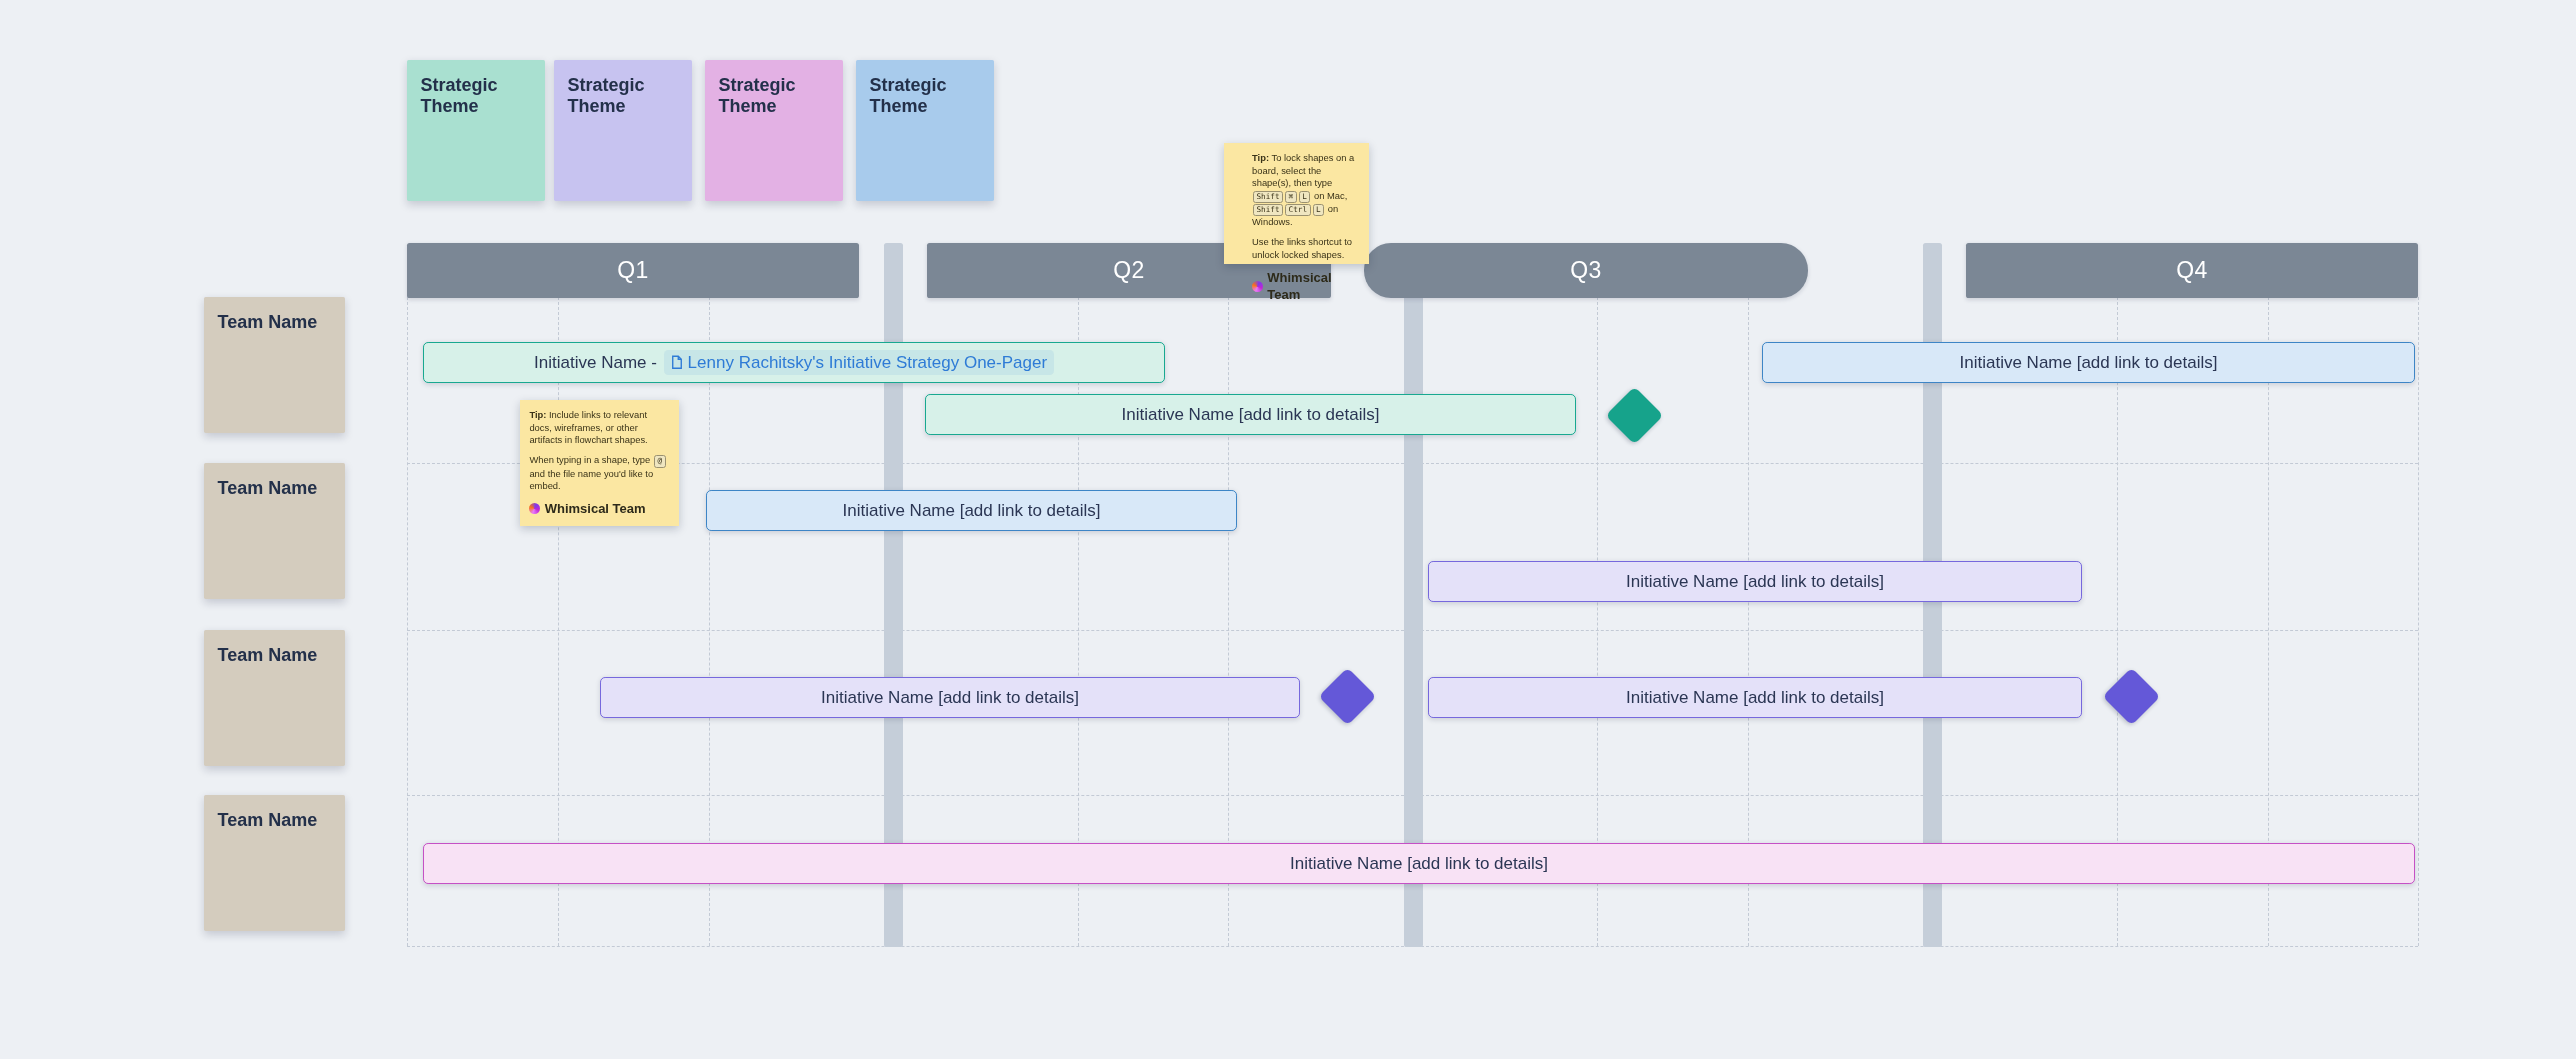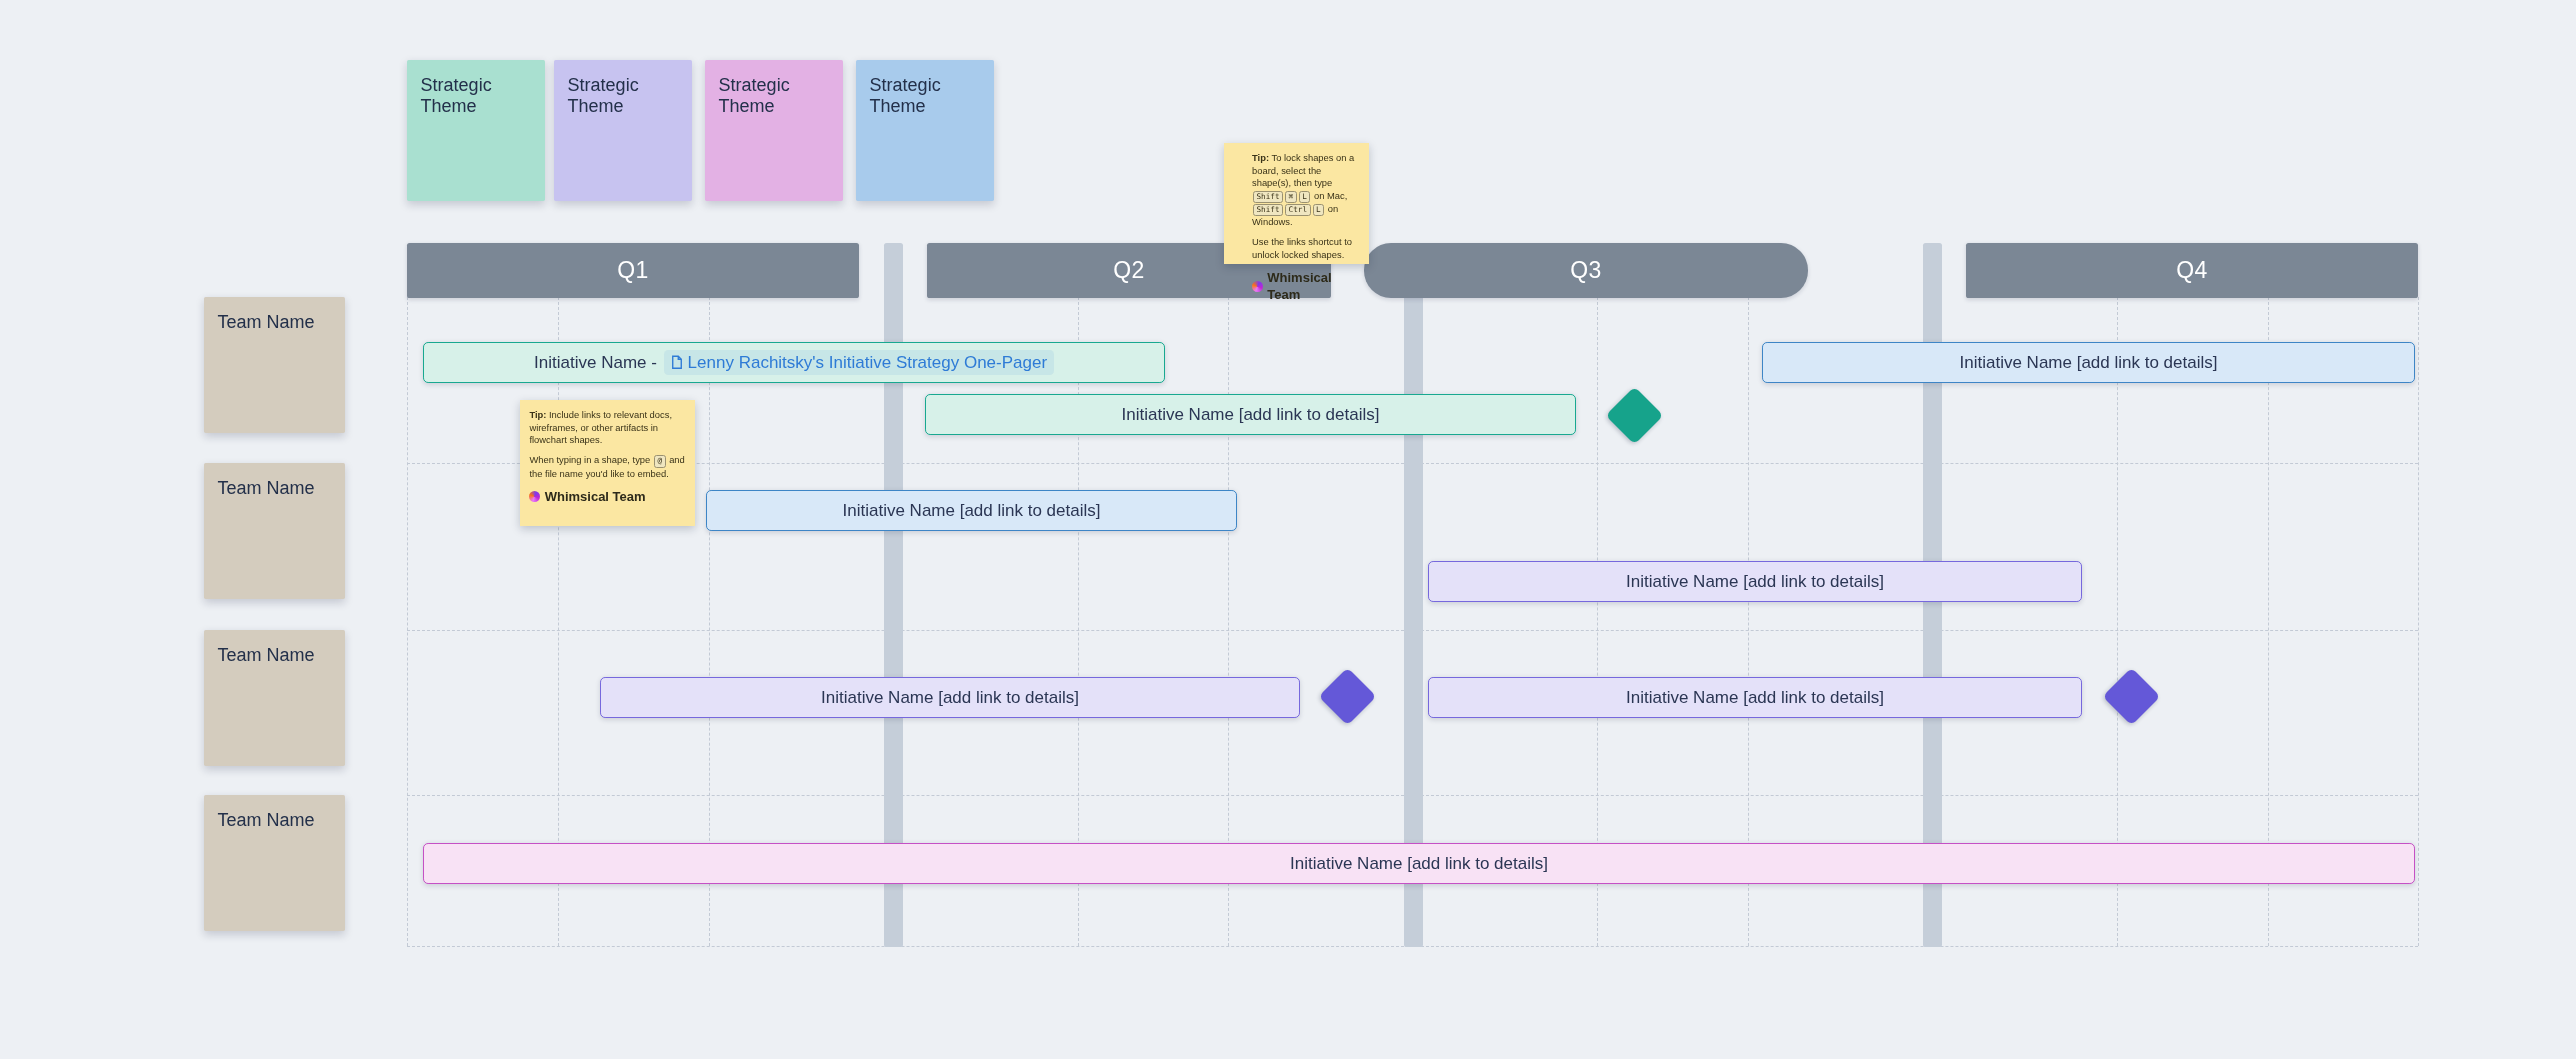--- a/index.html
+++ b/index.html
@@ -2,21 +2,21 @@
 <html style="font-size:13.6px"><head>
 <meta charset="utf-8">
 <style>
   html,body { margin:0; padding:0; }
   .canvas {
     position:relative; width:2576px; height:1060px; overflow:hidden;
     font-family:"Liberation Sans", sans-serif;
   }
   .sticky {
     position:absolute; box-sizing:border-box; padding:15.3px 13.6px;
-    font-weight:normal; font-size:18px; color:#23304a;
+    font-weight:bold; font-size:18px; color:#23304a;
     box-shadow:0 3.4px 8.5px rgba(20,30,60,0.18); border-radius:1.7px;
   }
   .qheader {
     position:absolute; height:55px; box-sizing:border-box;
     display:flex; align-items:center; justify-content:center;
     color:#ffffff; font-weight:normal; font-size:23px; letter-spacing:0.4px;
     border-radius:2.6px; box-shadow:0 1.7px 4.3px rgba(20,30,60,0.15); z-index:2;
   }
   .colbar { position:absolute; width:19px; border-radius:2.6px; z-index:1; }
   .hline { position:absolute; height:0; border-top:1.7px dashed #c3cad5; z-index:0; }
@@ -108,21 +108,21 @@
       <kbd>Shift</kbd><kbd>Ctrl</kbd><kbd>L</kbd>
       <span>on Windows.</span>
     </p>
     <p>Use the links shortcut to unlock locked shapes.</p>
     <div class="note-author">
       <span class="wlogo"></span>
       <span>Whimsical Team</span>
     </div>
   </div>
 
-  <div class="note" style="left: 520px; top: 400px; width: 175px; height: 126px; background: rgb(251, 231, 162);">
+  <div class="note" style="left: 520px; top: 400px; width: 159px; height: 126px; background: rgb(251, 231, 162);">
     <p><b>Tip:</b>
       <span>Include links to relevant docs, wireframes, or other artifacts in flowchart shapes.</span>
     </p>
     <p>
       <span>When typing in a shape, type</span>
       <kbd>@</kbd>
       <span>and the file name you'd like to embed.</span>
     </p>
     <div class="note-author">
       <span class="wlogo"></span>

